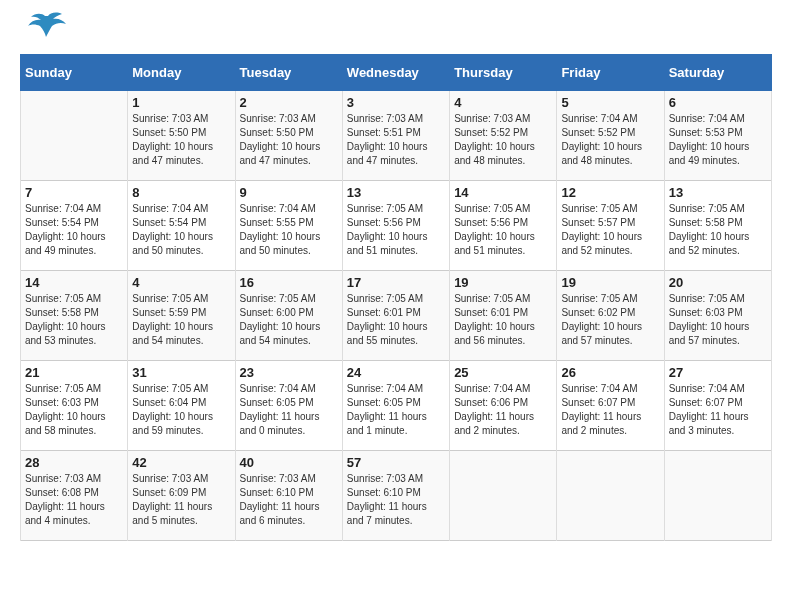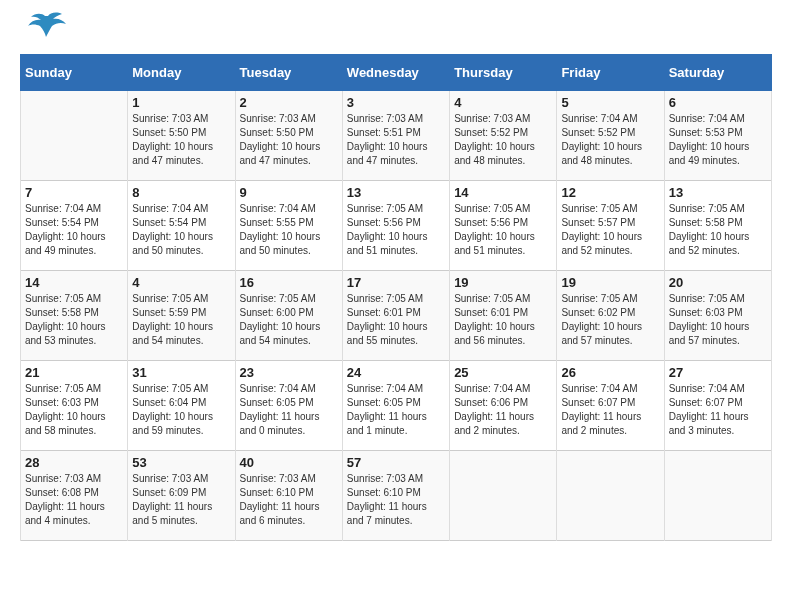--- a/index.html
+++ b/index.html
@@ -319,21 +319,21 @@
       </tr>
       <tr>
         <td>
           <span class="day-number">28</span>
           <div class="day-info" style="white-space: pre-line;">Sunrise: 7:03 AM
 Sunset: 6:08 PM
 Daylight: 11 hours
 and 4 minutes.</div>
         </td>
         <td>
-          <span class="day-number">53</span>
+          <span class="day-number">42</span>
           <div class="day-info" style="white-space: pre-line;">Sunrise: 7:03 AM
 Sunset: 6:09 PM
 Daylight: 11 hours
 and 5 minutes.</div>
         </td>
         <td>
           <span class="day-number">40</span>
           <div class="day-info" style="white-space: pre-line;">Sunrise: 7:03 AM
 Sunset: 6:10 PM
 Daylight: 11 hours

